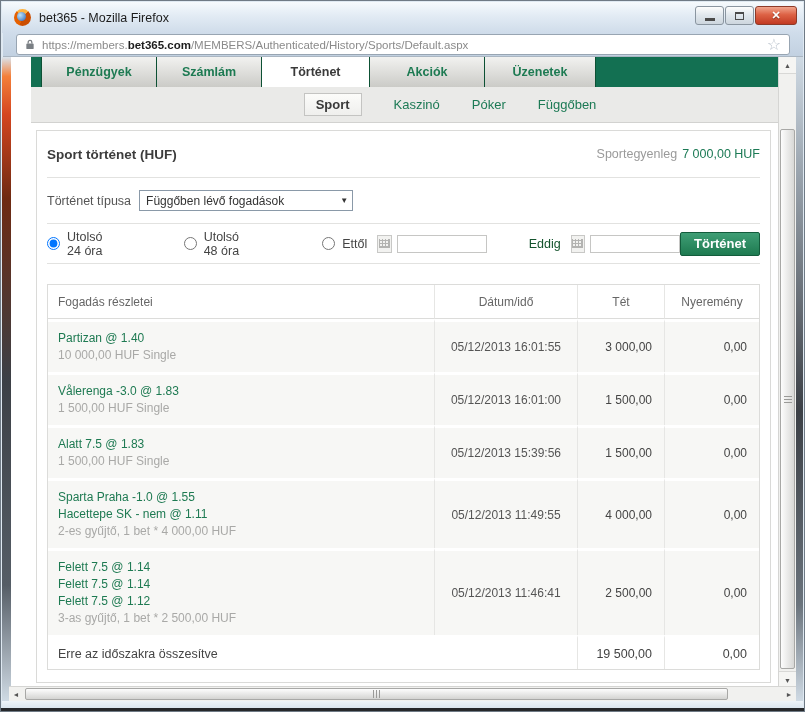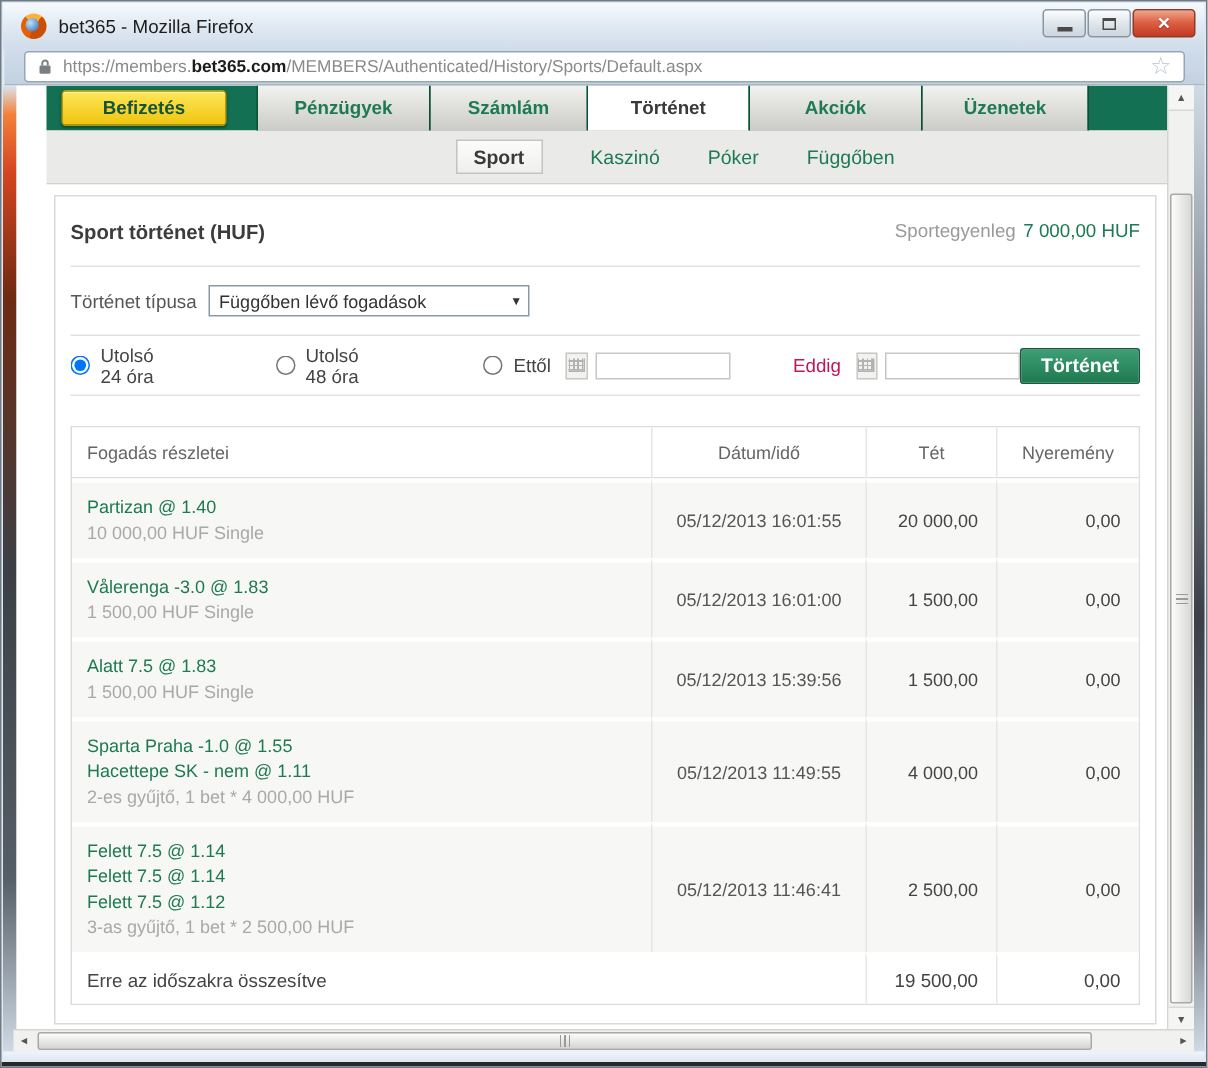--- a/index.html
+++ b/index.html
@@ -90,21 +90,21 @@
   .radio-group input { width:13px; height:13px; margin:0; }
   .radio-group label { margin-left:7px; font-size:12.5px; color:#444; }
   .gap68 { margin-left:68px; } .gap70 { margin-left:70px; }
   .cal-btn { width:19px; height:18px; margin-left:10px; background:#f2f2f0; border:1px solid #c8c8c6;
              display:flex; align-items:center; justify-content:center; cursor:pointer; }
   .cal-grid { width:11px; height:9px;
               background-image:repeating-linear-gradient(90deg,#b3b3b1 0 1px,transparent 1px 3px),
                                repeating-linear-gradient(0deg,#b3b3b1 0 1px,transparent 1px 3px);
               border-right:1px solid #b3b3b1; border-bottom:1px solid #b3b3b1; }
   .date-input { width:90px; height:18px; margin-left:5px; border:1px solid #c6c6c4; background:#fff; font-size:11px; padding:0 4px; }
-  .lbl-eddig { margin-left:42px; color:#be185d; }
+  .lbl-eddig { margin-left:42px; color:#14532d; }
   .history-btn { margin-left:auto; padding:3px 13px 4px 13px; background:linear-gradient(#3f9e75, #1e7a50);
                  border:1px solid #135c3c; border-radius:2px; color:#fff; font-size:13px; font-weight:bold; cursor:pointer; }
 
   
   table.bets { width:100%; margin-top:20px; border-collapse:separate; border-spacing:0;
                border:1px solid #dcdcda; font-size:12px; }
   table.bets thead td { background:#fff; height:34px; color:#666; border-bottom:1px solid #dcdcda; }
   .c-det { text-align:left; padding-left:10px; }
   .c-date { text-align:center; }
   .c-stake, .c-ret { text-align:right; padding-right:12px; }
@@ -174,21 +174,20 @@
   </div>
 
   <div class="side-left"></div>
   <div class="side-right"></div>
 
   <div class="viewport">
     <div class="page">
 
       <div class="navbar">
         <div class="nav-lead"></div>
-        <div class="tab-deposit">Befizetés</div>
         <div class="tab" style="width:115px">Pénzügyek</div>
         <div class="tab" style="width:105px">Számlám</div>
         <div class="tab active" style="width:108px">Történet</div>
         <div class="tab" style="width:115px">Akciók</div>
         <div class="tab last" style="width:112px">Üzenetek</div>
         <div class="nav-fill"></div>
       </div>
 
       <div class="subnav">
         <div class="subnav-inner">
@@ -255,21 +254,21 @@
                 <td class="c-ret" style="text-align:center;padding-right:0">Nyeremény</td>
               </tr>
             </thead>
             <tbody>
                 <tr>
                   <td class="c-det">
                     <div class="sel">Partizan @ 1.40</div>
                     <div class="det">10 000,00 HUF  Single</div>
                   </td>
                   <td class="c-date">05/12/2013 16:01:55</td>
-                  <td class="c-stake">20 000,00</td>
+                  <td class="c-stake">3 000,00</td>
                   <td class="c-ret">0,00</td>
                 </tr>
                 <tr>
                   <td class="c-det">
                     <div class="sel">Vålerenga  -3.0 @ 1.83</div>
                     <div class="det">1 500,00 HUF  Single</div>
                   </td>
                   <td class="c-date">05/12/2013 16:01:00</td>
                   <td class="c-stake">1 500,00</td>
                   <td class="c-ret">0,00</td>

